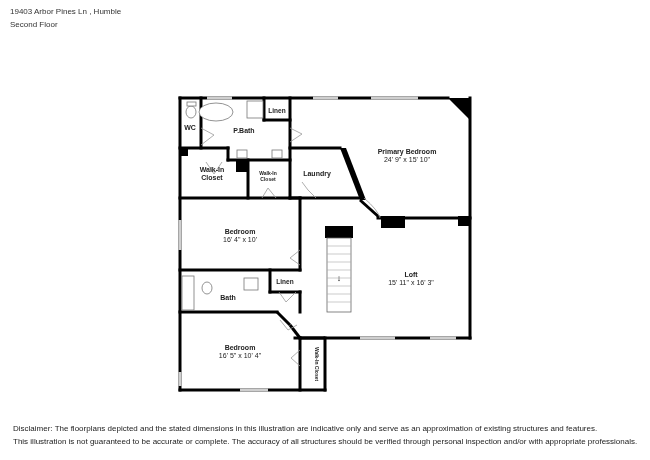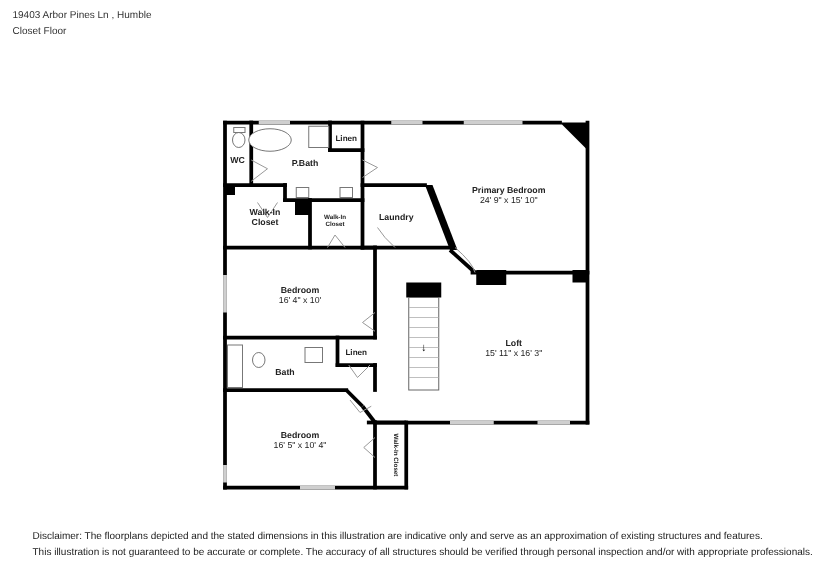--- a/index.html
+++ b/index.html
@@ -1,30 +1,30 @@
 <!DOCTYPE html>
 <html><head>
 <meta charset="utf-8">
 <style>
   html,body{margin:0;padding:0;background:#ffffff;}
   body{width:650px;height:460px;position:relative;overflow:hidden;font-family:"Liberation Sans",sans-serif;color:#222;}
   .hdr{position:absolute;left:10px;font-size:8px;color:#333;}
   #addr{top:7px;}
   #floor{top:20px;}
   .plan{position:absolute;left:0;top:0;}
-  .disc{position:absolute;left:26px;font-size:8px;color:#222;white-space:nowrap;text-align:right;}
+  .disc{position:absolute;left:13px;font-size:8px;color:#222;white-space:nowrap;text-align:right;}
   #d1{top:424px;}
   #d2{top:437px;}
   .lbl{font-family:"Liberation Sans",sans-serif;fill:#222;}
 </style>
 </head>
 <body>
 
 <div class="hdr" id="addr">19403 Arbor Pines Ln , Humble</div>
-<div class="hdr" id="floor">Closet Floor</div>
+<div class="hdr" id="floor">Second Floor</div>
 
 <svg class="plan" width="650" height="460" viewBox="0 0 650 460">
   <g stroke="#000" stroke-width="3" fill="none" stroke-linecap="square">
 
     <line x1="180" y1="98" x2="448" y2="98"></line>
 
     <polygon points="448,98 470,98 470,120" fill="#000" stroke="none"></polygon>
 
     <line x1="470" y1="98" x2="470" y2="338"></line>
 

